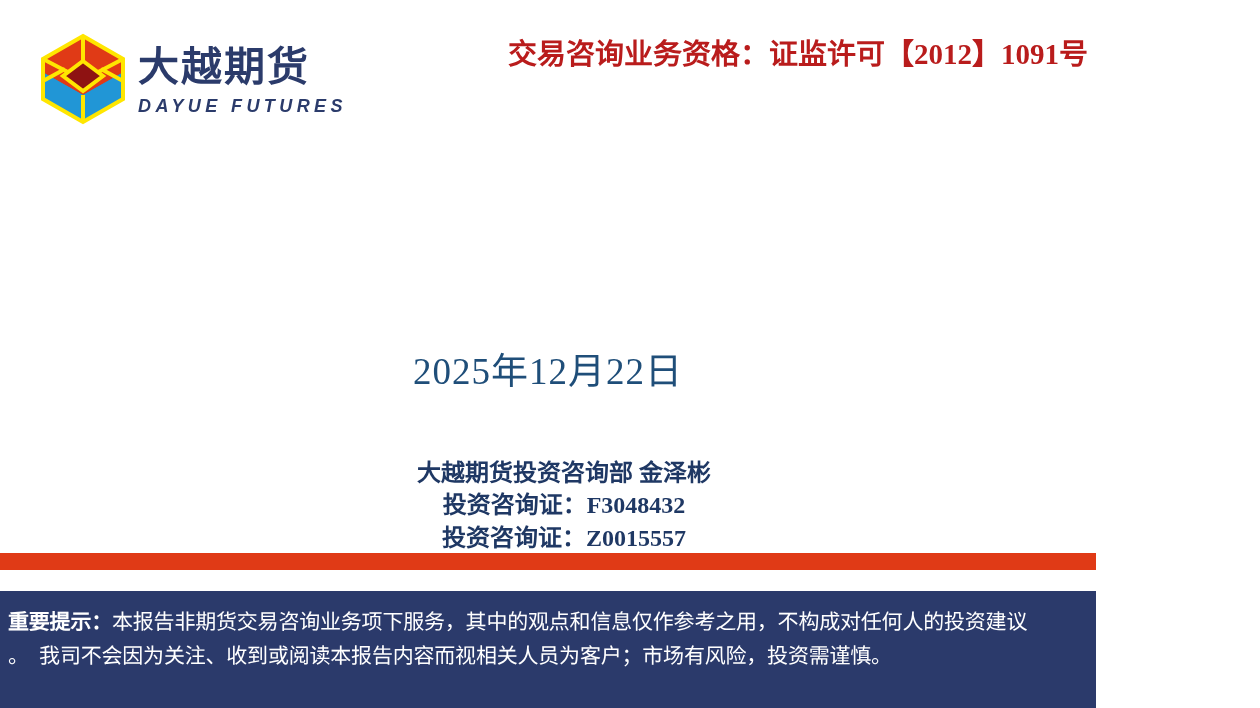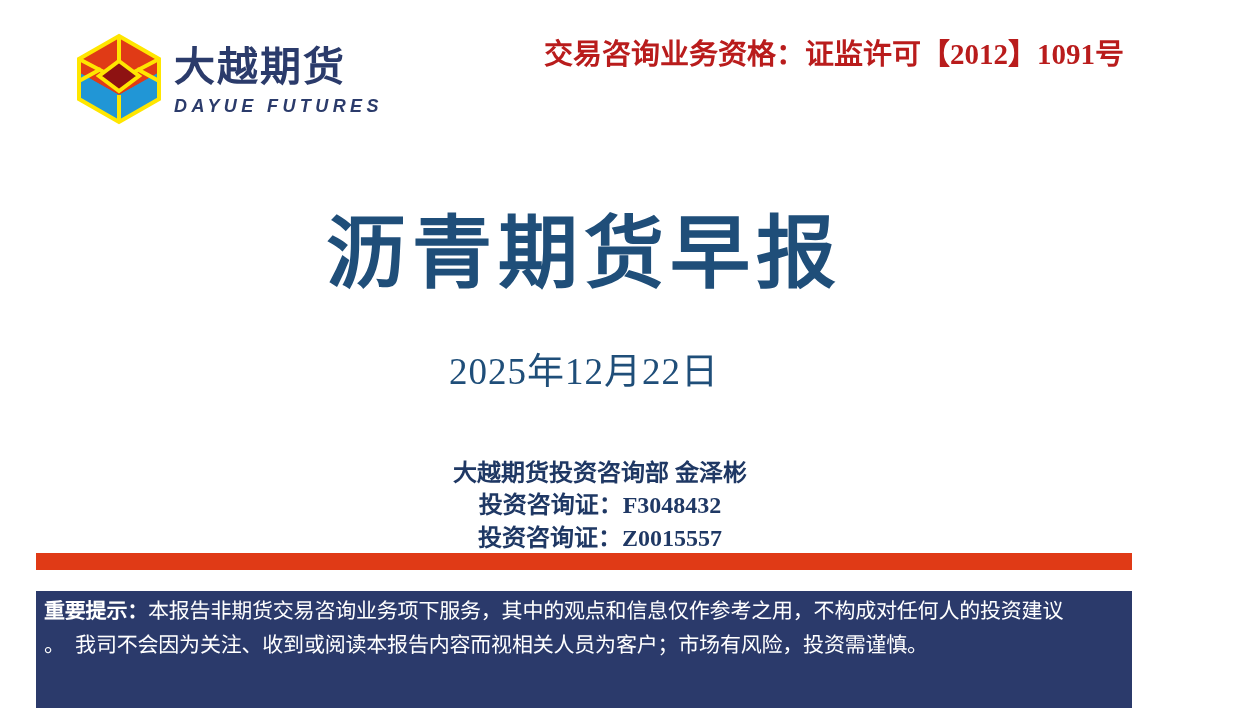--- a/index.html
+++ b/index.html
@@ -11,21 +11,20 @@
   body {
     font-family: "Liberation Serif", "DejaVu Serif", serif;
   }
 
   .slide {
     position: relative;
     width: 1096px;
     height: 708px;
     background: #ffffff;
     overflow: hidden;
-    margin-left: 36px;
   }
 
   
   .logo-block {
     position: absolute;
     left: 40px;
     top: 33px;
     display: flex;
     align-items: center;
     gap: 12px;
@@ -120,21 +119,21 @@
     left: 0;
     top: 0;
     width: 1260px;
     height: 708px;
     pointer-events: none;
   }
 
   .footer-band {
     position: absolute;
     left: 0;
-    bottom: 11px;
+    bottom: 0;
     width: 1260px;
     height: 117px;
     overflow: hidden;
   }
 
   .disclaimer {
     position: absolute;
     left: 8px;
     right: 60px;
     top: 14px;
@@ -194,21 +193,20 @@
       <polygon points="43,28 63,43 43,58 23,43" fill="#8e1212" stroke="#ffe600" stroke-width="4"></polygon>
     </svg>
     <div class="logo-words">
       <span class="logo-cn">大越期货</span>
       <span class="logo-en">DAYUE FUTURES</span>
     </div>
   </div>
 
   <div class="qualification">交易咨询业务资格：证监许可【2012】1091号</div>
 
-  <div class="main-title">沥青期货早报</div>
 
   <div class="report-date">2025年12月22日</div>
 
   <div class="byline">
     <div>大越期货投资咨询部  金泽彬</div>
     <div>投资咨询证：F3048432</div>
     <div>投资咨询证：Z0015557</div>
   </div>
 
   <svg class="decor" viewBox="0 0 1260 708" preserveAspectRatio="none">

